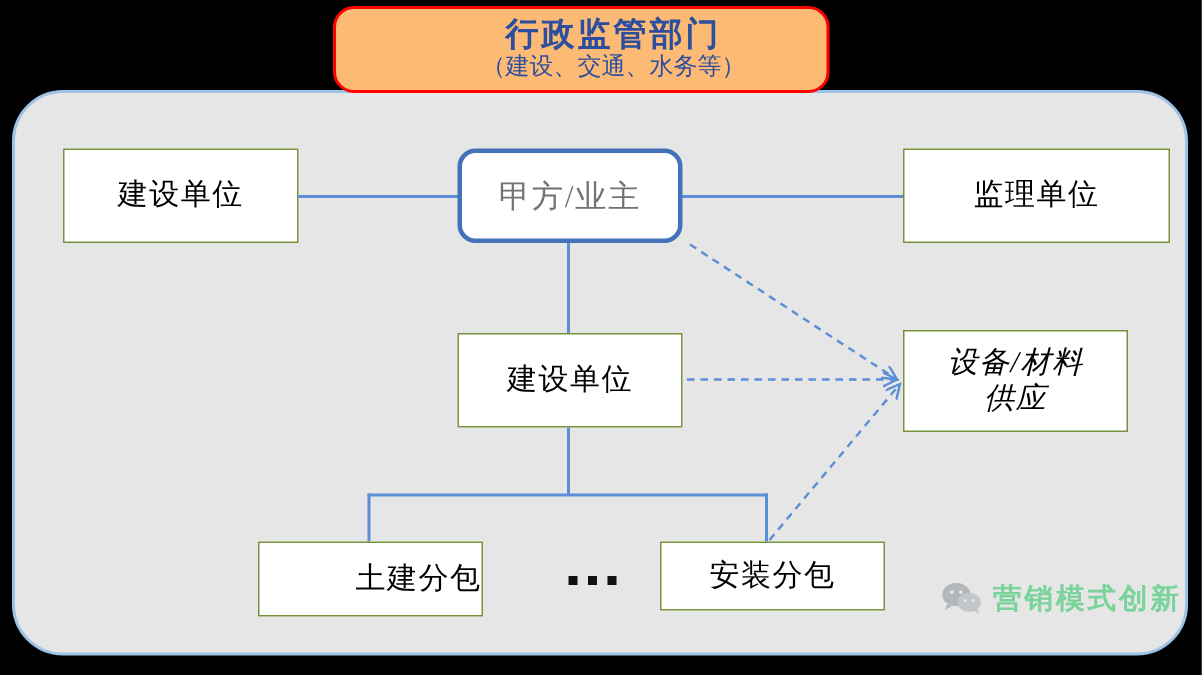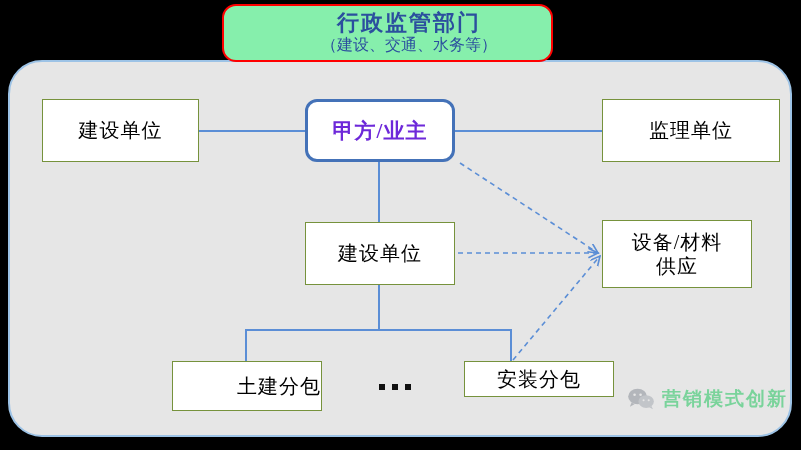--- a/index.html
+++ b/index.html
@@ -6,21 +6,21 @@
   body{
     width:801px;height:450px;position:relative;overflow:hidden;
     font-family:"Liberation Serif","DejaVu Serif",serif;
     background:#000;
   }
   #stage{position:absolute;inset:0;width:801px;height:450px;}
 
   
   .title-box{
     position:absolute;left:222px;top:4px;width:331px;height:58px;
-    background:#86efac;border:2px solid #ff0000;border-radius:14px;
+    background:#fdba74;border:2px solid #ff0000;border-radius:14px;
     box-sizing:border-box;
     display:flex;flex-direction:column;align-items:center;justify-content:center;
     z-index:6;
     padding-left:43px;
   }
   .title-main{
     font-size:22px;font-weight:700;color:#2b4f9e;letter-spacing:2px;
     line-height:1.05;white-space:nowrap;
   }
   .title-sub{
@@ -42,31 +42,31 @@
     box-sizing:border-box;z-index:4;
     display:flex;align-items:center;justify-content:center;text-align:center;
     color:#000;font-size:20px;line-height:1.12;letter-spacing:1px;
   }
   .node.two-line{line-height:1.2;}
 
   .node-owner{
     position:absolute;background:#ffffff;
     border:3px solid #4472b8;border-radius:12px;box-sizing:border-box;
     z-index:5;display:flex;align-items:center;justify-content:center;
-    color:#6d28d9;font-size:21px;font-weight:700;letter-spacing:1px;
+    color:#737373;font-size:21px;font-weight:400;letter-spacing:1px;
   }
 
   
   #box-design     {left:42px; top:99px;  width:157px;height:63px;}
   #box-owner      {left:305px;top:99px;  width:150px;height:63px;}
   #box-supervisor {left:602px;top:99px;  width:178px;height:63px;}
   #box-builder    {left:305px;top:222px; width:150px;height:63px;}
-  #box-supply     {left:602px;top:220px; width:150px;height:68px;}
+  #box-supply     {left:602px;top:220px; width:150px;height:68px;font-style:italic;}
   #box-civil      {left:172px;top:361px; width:150px;height:50px;justify-content:flex-end;}
-  #box-install    {left:440px;top:361px; width:150px;height:36px;margin-left:24px;}
+  #box-install    {left:440px;top:361px; width:150px;height:46px;}
 
   
   .line{position:absolute;background:#5b8ed6;z-index:3;}
   .h-line{height:2px;}
   .v-line{width:2px;}
 
   #ln-design-owner      {left:198px;top:130px;width:108px;height:2px;}
   #ln-owner-supervisor  {left:454px;top:130px;width:149px;height:2px;}
   #ln-owner-builder     {left:378px;top:161px;width:2px;height:62px;}
   #ln-builder-down      {left:378px;top:284px;width:2px;height:46px;}

